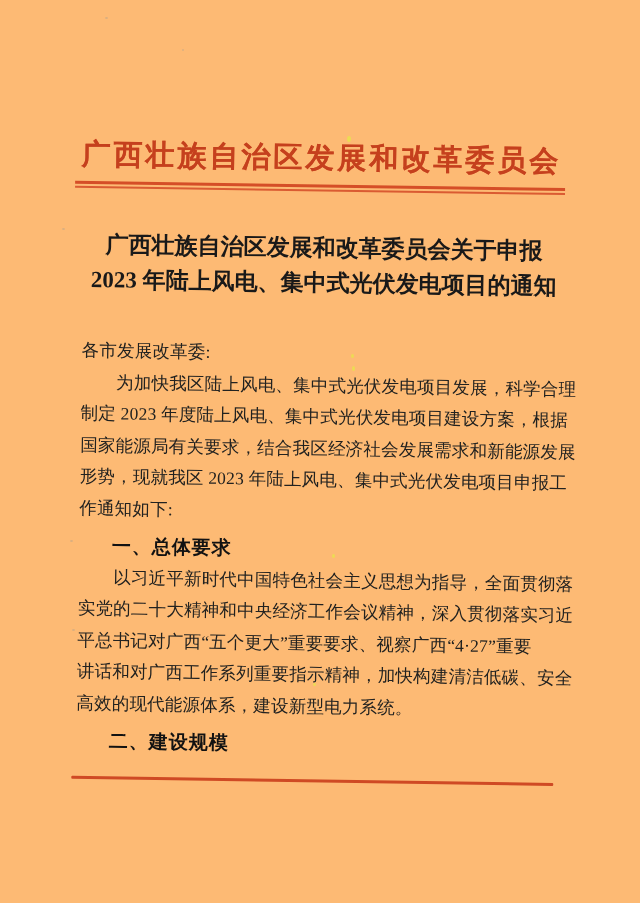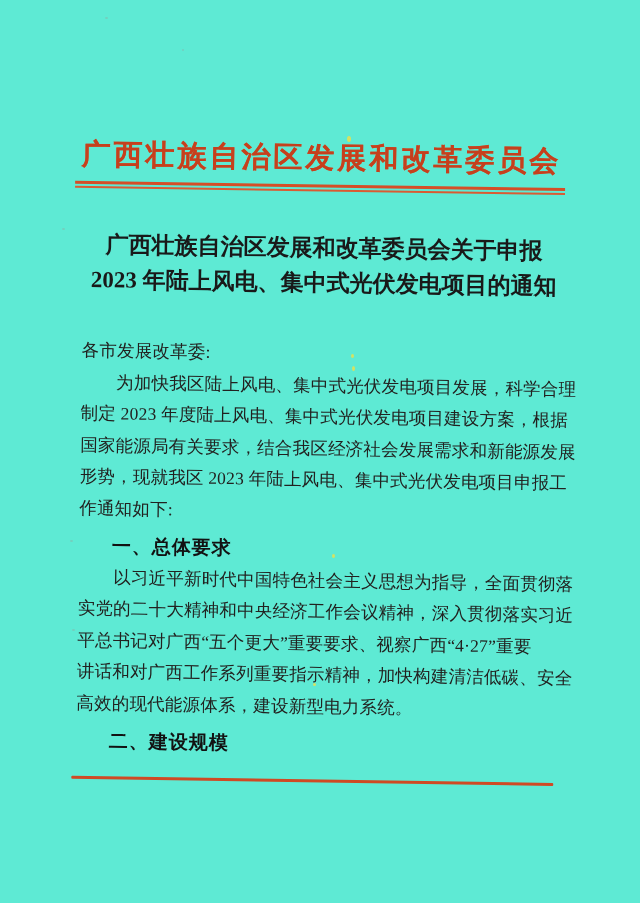--- a/index.html
+++ b/index.html
@@ -1,20 +1,20 @@
 <!DOCTYPE html>
 <html><head>
 <meta charset="utf-8">
 <style>
   html, body { margin: 0; padding: 0; }
   .page {
     position: relative;
     width: 640px;
     height: 903px;
-    background: #5eead4;
+    background: #fdba74;
     overflow: hidden;
     font-family: "Liberation Serif", serif;
   }
   
   .doc {
     position: absolute;
     inset: 0;
     transform: rotate(0.85deg);
     transform-origin: 90px 460px;
   }

